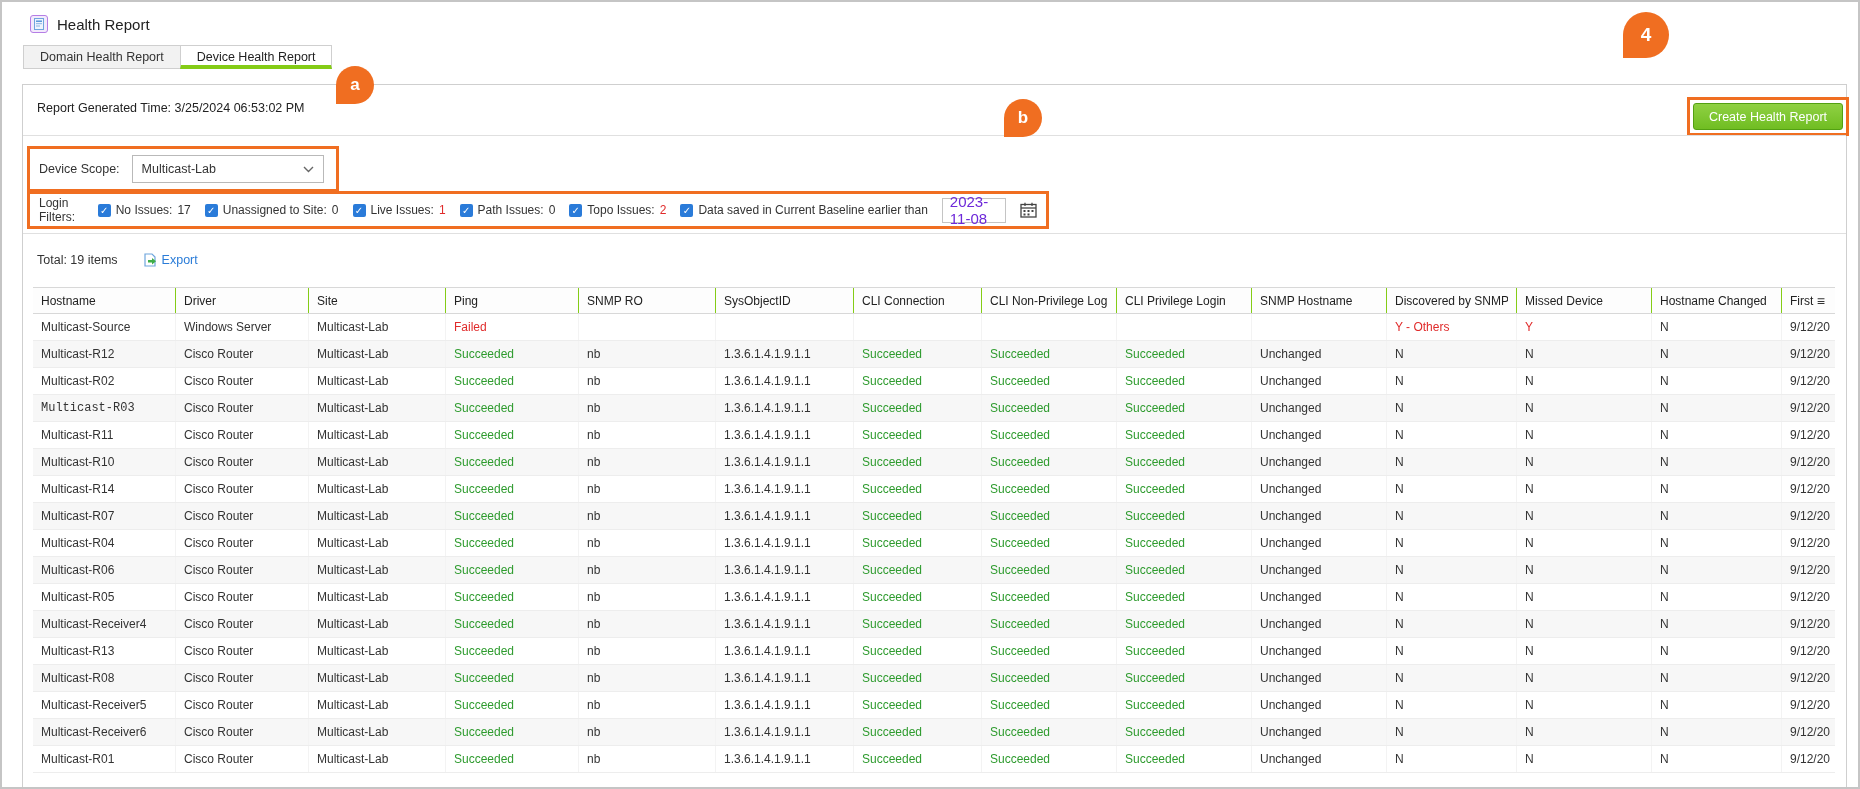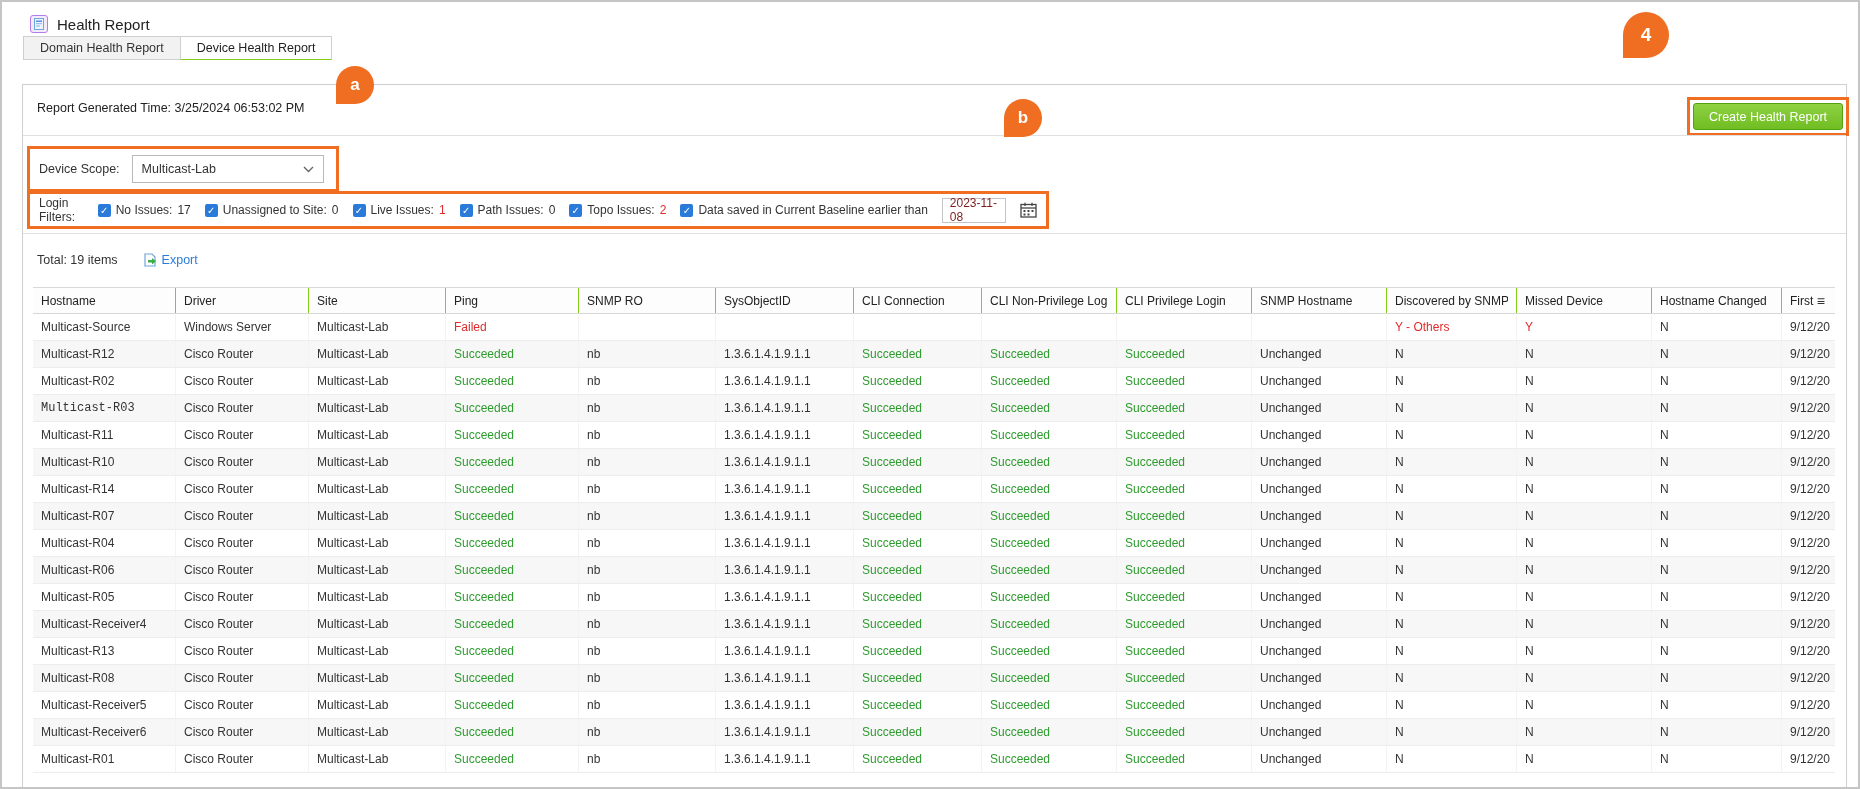--- a/index.html
+++ b/index.html
@@ -11,25 +11,25 @@
     font-family: "Liberation Sans", sans-serif;
     color: #333;
     overflow: hidden;
   }
   
   .app-title-row { position:absolute; top:13px; left:28px; display:flex; align-items:center; gap:9px; }
   .app-icon { width:18px; height:18px; border:1px solid #b57ee5; border-radius:3px; background:#f3eafc;
               display:flex; align-items:center; justify-content:center; }
   .app-title { font-size:15px; color:#222; }
   
-  .tabbar { position:absolute; top:34px; left:21px; display:flex; z-index:3; }
+  .tabbar { position:absolute; top:43px; left:21px; display:flex; z-index:3; }
   .tab { height:24px; padding:4px 16px; font-size:12.5px; color:#333; background:#f2f2f2;
          border:1px solid #cfcfcf; border-right:none; margin-bottom:-1px; cursor:pointer; white-space:nowrap; }
   .tab:last-child { border-right:1px solid #cfcfcf; }
-  .tab.active { background:#fff; border-bottom:1px solid #84cc16; color:#222; }
+  .tab.active { background:#fff; border-bottom:4px solid #84cc16; color:#222; }
   
   .panel { position:absolute; left:20px; top:82px; width:1825px; height:707px;
            border:1px solid #cfcfcf; background:#fff; }
   .generated { position:absolute; left:14px; top:16px; font-size:12.5px; color:#222; }
   .divider { position:absolute; left:0; right:0; border-top:1px solid #e0e0e0; }
   #div1 { top:50px; } #div2 { top:148px; }
   
   .create-box { position:absolute; top:12px; left:1664px; border:3px solid #f06e21; padding:3px; background:#fff; }
   .btn-create { display:block; width:150px; height:27px; background:linear-gradient(#8fd143,#70bd22);
                 border:1px solid #53a013; border-radius:3px; color:#fff; font-size:12.5px;
@@ -44,21 +44,21 @@
                background:#fff; display:flex; align-items:center; gap:12px; padding:0 9px; font-size:12.5px; }
   .scope-select { width:192px; height:28px; border:1px solid #b9b9b9; background:#fff; cursor:pointer;
                   display:flex; align-items:center; justify-content:space-between; padding:0 9px; font-size:12.5px; }
   
   .filters-box { position:absolute; left:4px; top:106px; width:1022px; height:38px; border:3px solid #f06e21;
                  background:#fff; display:flex; align-items:center; gap:14px; padding:0 9px; font-size:12px; }
   .filter-item { display:flex; align-items:center; gap:5px; white-space:nowrap; }
   .cb { width:13px; height:13px; background:#2a7bd9; border-radius:2px; color:#fff; font-size:10px;
         line-height:13px; text-align:center; cursor:pointer; flex:0 0 13px; }
   .count-red { color:#e02b2b; }
-  .date-input { width:90px; height:25px; border:1px solid #c4c4c4; font-size:12px; color:#7f1d1d;
+  .date-input { width:90px; height:25px; border:1px solid #c4c4c4; font-size:15px; color:#6d28d9;
                 display:flex; align-items:center; padding:0 7px; background:#fff; }
   .cal-icon { display:flex; align-items:center; cursor:pointer; }
   
   .total-row { position:absolute; left:14px; top:168px; display:flex; align-items:center; gap:26px; font-size:12.5px; }
   .export-link { display:flex; align-items:center; gap:5px; color:#2a7cd8; cursor:pointer; }
   .search-input { position:absolute; left:1498px; top:161px; width:320px; height:30px; border:1px solid #c9c9c9;
                   font-family:"Liberation Sans",sans-serif; font-style:italic; font-size:12.5px; color:#555;
                   padding:0 10px; background:#fff; }
   .search-input::placeholder { color:#9a9a9a; font-style:italic; }
   

